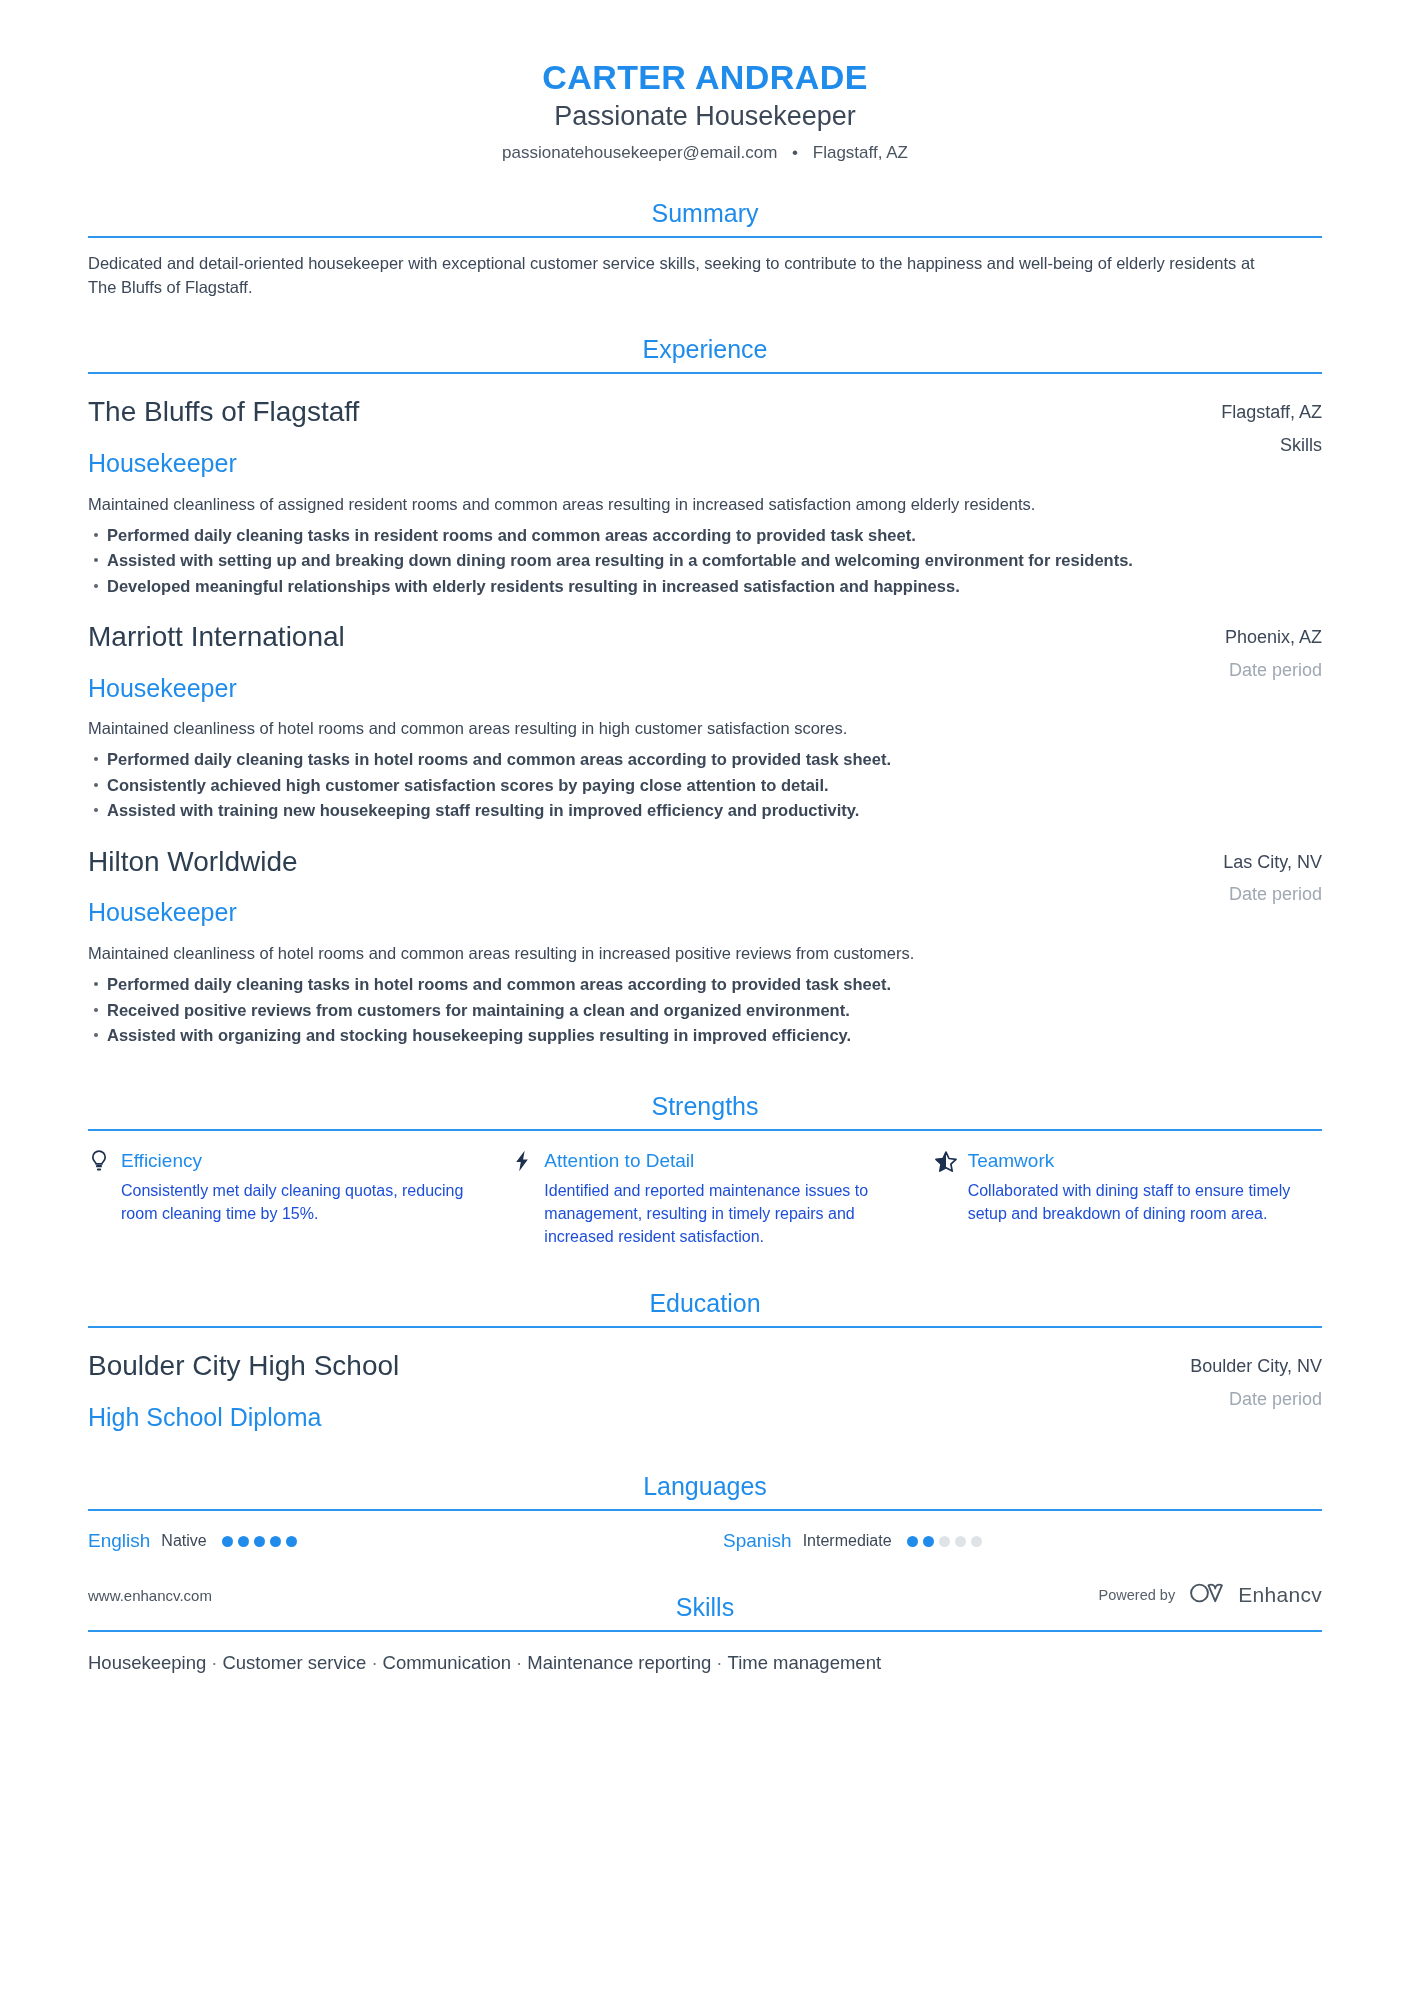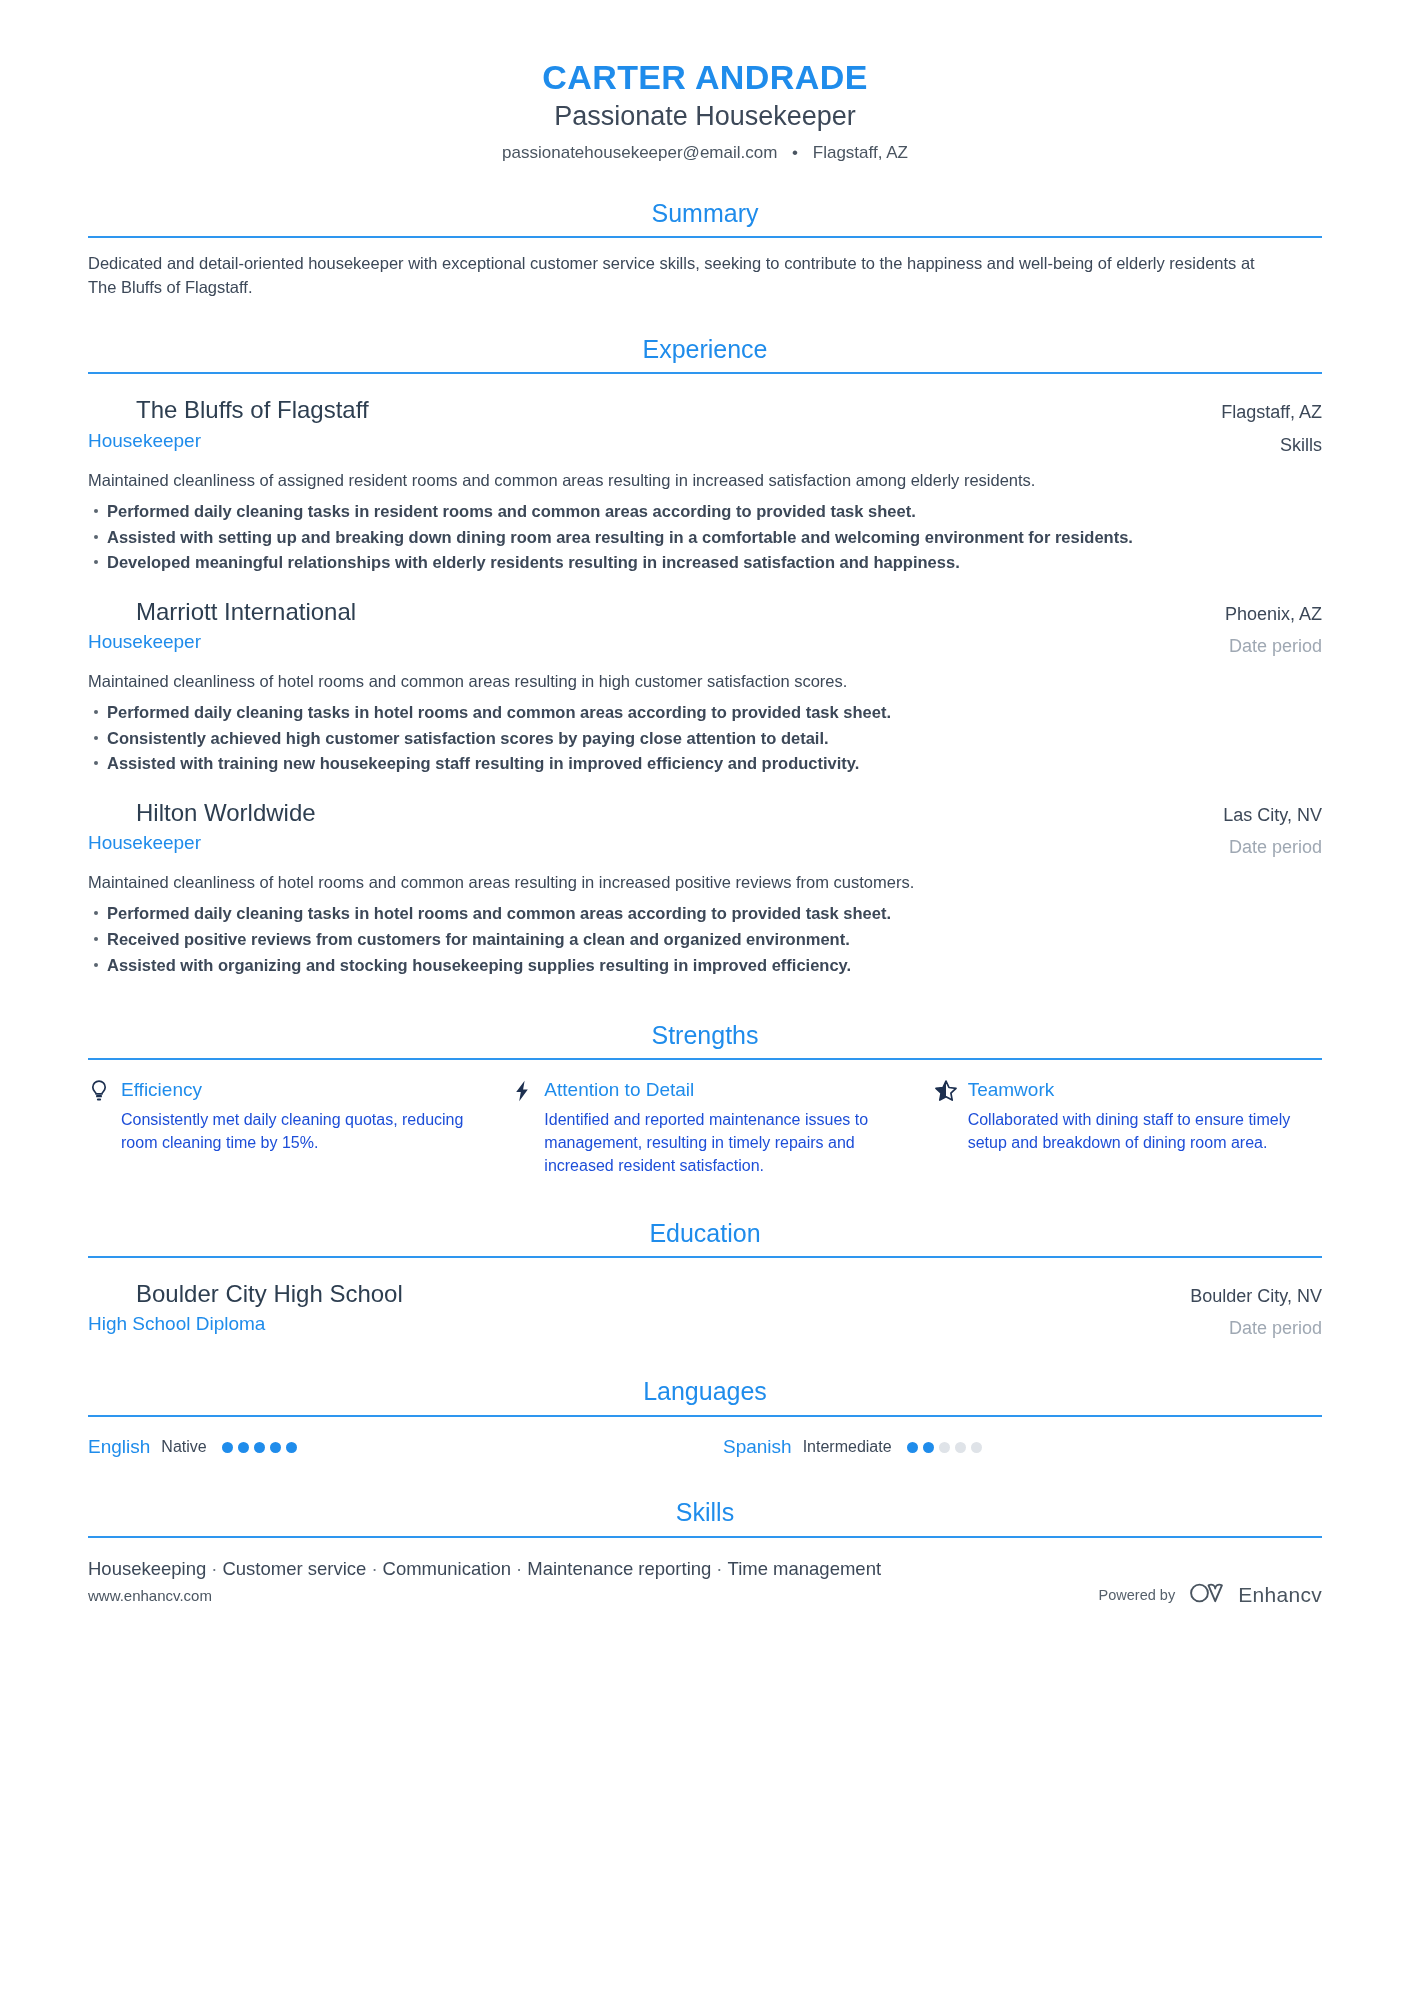--- a/index.html
+++ b/index.html
@@ -89,31 +89,30 @@
     justify-content: space-between;
     align-items: flex-start;
   }
   .entry-left { min-width: 0; }
   .entry-right {
     text-align: right;
     white-space: nowrap;
     padding-left: 24px;
   }
   .org {
-    font-size: 24px;
+    font-size: 28px;
     color: #2d3e50;
     line-height: 1.3;
     font-weight: normal;
-    margin-left: 48px;
   }
   .role {
-    font-size: 19px;
+    font-size: 25px;
     color: #1f8ceb;
     line-height: 1.35;
-    margin-top: 2px;
+    margin-top: 16px;
   }
   .place {
     font-size: 18px;
     color: #3c4858;
     line-height: 1.35;
     padding-top: 6px;
   }
   .period {
     font-size: 18px;
     color: #3c4858;

